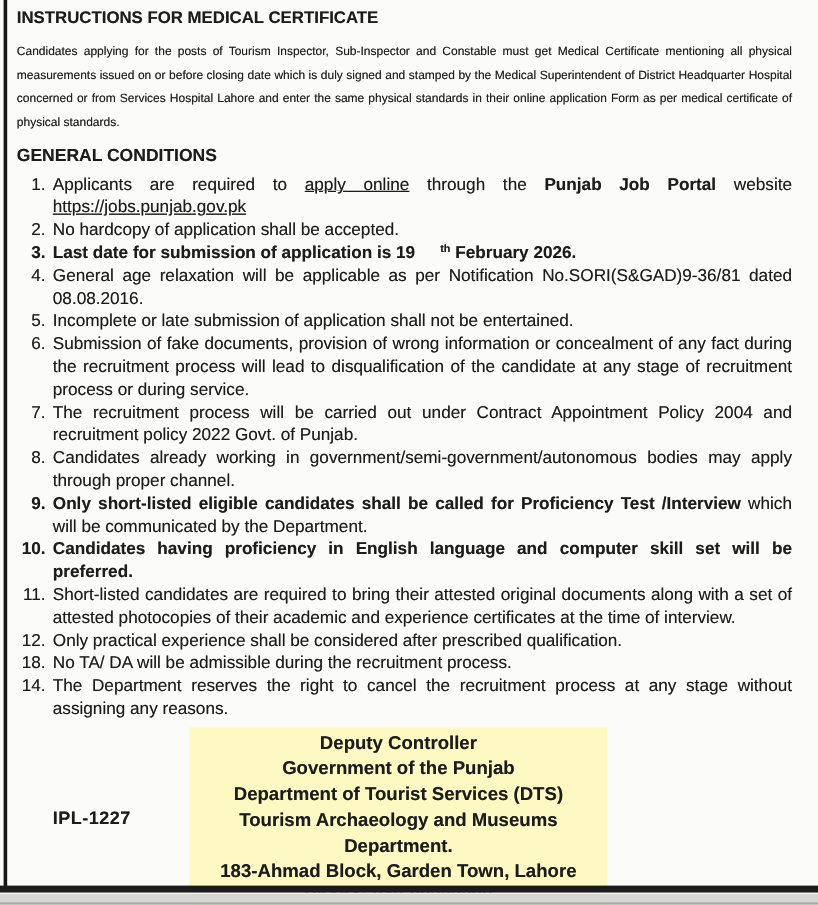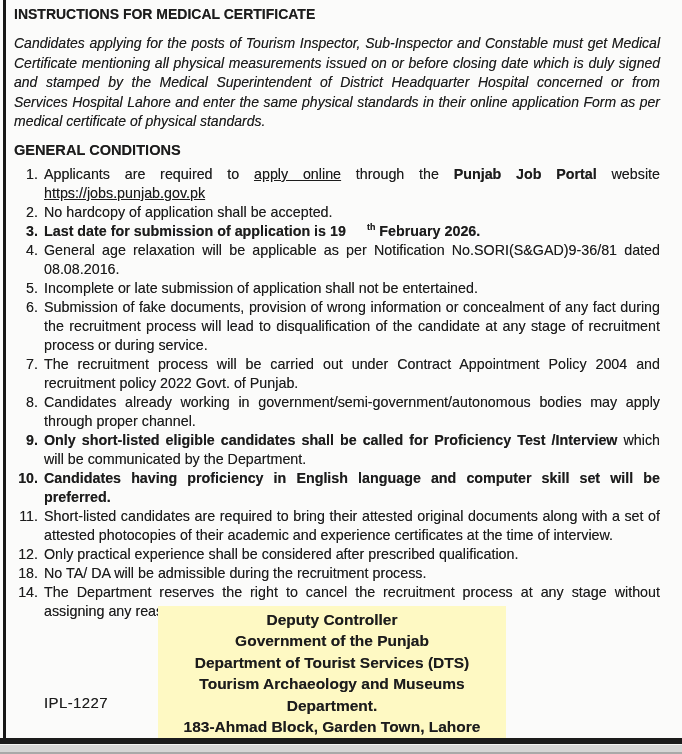--- a/index.html
+++ b/index.html
@@ -13,21 +13,21 @@
     padding:4px 22px 0 14px;
     text-shadow:0 0 .5px rgba(30,30,30,.55);
   }
   .left-rule{
     position:absolute;left:3px;top:0;width:3px;height:742px;background:#171717;
   }
   .doc-title{
     margin:2px 0 0 0;font-size:14px;font-weight:700;letter-spacing:0;
   }
   .intro{
-    margin:12px 0 0 0;font-size:14px;line-height:19.6px;text-align:justify;font-style:italic;
+    margin:12px 0 0 0;font-size:10px;line-height:19.6px;text-align:justify;
   }
   .section-heading{
     margin:10px 0 0 0;font-size:14.6px;font-weight:700;
   }
   .conds{margin-top:7px;font-size:14.3px;line-height:19px;}
   .cond{display:flex;}
   .num{
     flex:0 0 30px;box-sizing:border-box;padding-right:6px;text-align:right;
     white-space:nowrap;
   }
@@ -36,21 +36,21 @@
   .b{font-weight:700;}
   .u{text-decoration:underline;}
   sup{font-size:9px;line-height:0;vertical-align:super;margin-left:21px;}
   .footer{position:absolute;left:14px;right:22px;top:606px;height:134px;}
   .sig{
     width:348px;margin-left:144px;padding:3px 6px 4px 6px;box-sizing:border-box;
     text-align:center;font-weight:700;font-size:15.5px;line-height:21.4px;
     background:#fef9c3;
   }
   .ipl{
-    position:absolute;left:30px;top:88px;font-size:15px;letter-spacing:.4px;
+    position:absolute;left:30px;top:68px;font-size:15px;letter-spacing:.4px;font-weight:bold;
   }
   .bottom-rule{
     position:absolute;left:0;top:738px;width:682px;height:6px;background:#1b1b1b;
   }
   .scan-strip{
     position:absolute;left:0;top:744px;width:682px;height:10px;box-sizing:border-box;
     background:#d6d6d5;border-top:1px solid #f4f4f2;border-bottom:2px solid #a9a9a8;
   }
 </style>
 </head>

